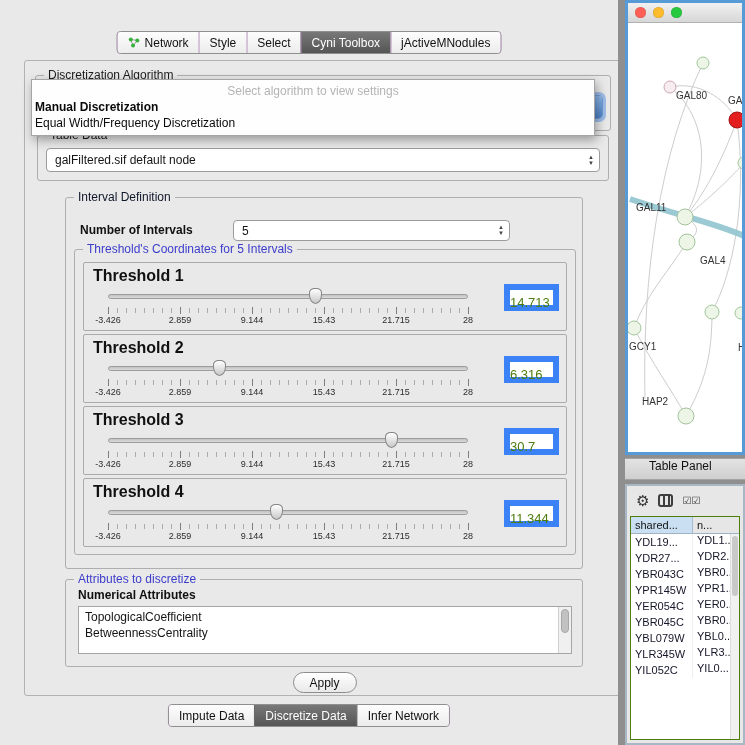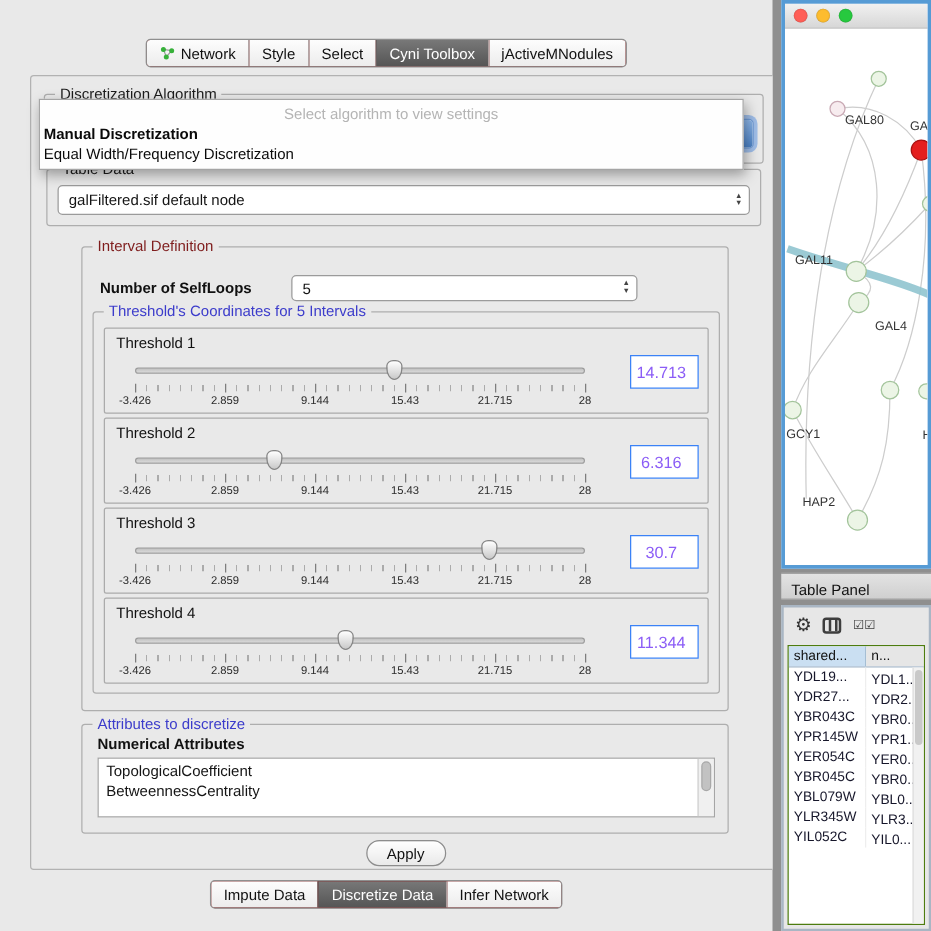--- a/index.html
+++ b/index.html
@@ -6,33 +6,33 @@
   body{margin:0;background:#555;font-family:"Liberation Sans",sans-serif}
   .screen{position:relative;width:745px;height:745px;background:#8f8f8f;overflow:hidden}
 
   
   .control-panel{position:absolute;left:0;top:0;width:618px;height:745px;background:#e9e9e9;overflow:hidden}
   .cp-titlebar{position:absolute;top:0;left:0;right:0;height:20px;display:flex;align-items:center;padding:0 10px;font-size:12px;color:#1a1a1a;background:linear-gradient(#f4f4f4,#e3e3e3)}
   .cp-title{flex:1}
   .cp-btn{margin-left:10px;font-size:12px;color:#222;line-height:1}
   .cp-btn.close{font-weight:bold}
 
-  .tabstrip{position:absolute;display:flex;height:23px;border:1px solid #8f8f8f;border-radius:4px;overflow:hidden;background:#7f1d1d}
+  .tabstrip{position:absolute;display:flex;height:23px;border:1px solid #8f8f8f;border-radius:4px;overflow:hidden;background:#f0abfc}
   .tab{display:flex;align-items:center;gap:4px;padding:0 10px;font-size:12px;color:#111;background:linear-gradient(#fdfdfd,#ececec);border-left:1px solid #b9b9b9;white-space:nowrap;cursor:default}
   .tab:first-child{border-left:0}
   .tab.selected{background:linear-gradient(#787878,#555);color:#fff;border-left-color:#666}
   .top-tabs{left:309px;top:31px;transform:translateX(-50%)}
   .bottom-tabs{left:309px;top:704px;transform:translateX(-50%)}
   .net-ico{width:13px;height:13px}
 
   .main-panel{position:absolute;left:24px;top:60px;width:601px;height:636px;background:#e9e9e9;border:1px solid #b2b2b2;border-radius:3px}
 
   .groupbox{position:absolute;border:1px solid #aeaeae;border-radius:3px}
   .gb-label{position:absolute;top:-8px;left:8px;padding:0 4px;background:#e9e9e9;font-size:12px;color:#1c1c1c;line-height:14px;white-space:nowrap}
-  .gb-label.green{color:#7f1d1d}
+  .gb-label.green{color:#0f172a}
   .gb-label.blue{color:#3c3ccb}
 
   #algo-group{left:10px;top:14px;width:576px;height:56px}
   .combo{position:absolute;display:flex;align-items:center;background:#fff;border:1px solid #9b9b9b;border-radius:4px;font-size:12px;color:#141414;padding-left:8px}
   .combo .val{flex:1;overflow:hidden;white-space:nowrap}
   .combo .arrows{width:16px;display:flex;flex-direction:column;align-items:center;justify-content:center;color:#444;font-size:6px;line-height:5px;gap:1px}
   .combo.focused{box-shadow:0 0 0 3px rgba(110,160,230,.6);border-color:#6f9bd6}
   .combo .cap{width:20px;align-self:stretch;background:linear-gradient(#8cb6e9,#4c82c6);border-radius:0 3px 3px 0;display:flex;flex-direction:column;align-items:center;justify-content:center;color:#fff;font-size:6px;line-height:5px;gap:1px}
   #algo-combo{left:18px;top:34px;width:560px;height:24px}
 
@@ -43,61 +43,61 @@
 
   #tabledata-group{left:12px;top:74px;width:572px;height:46px}
   #tabledata-combo{left:8px;top:12px;width:554px;height:24px}
 
   #interval-group{left:40px;top:136px;width:518px;height:372px}
   #noi-label{position:absolute;left:14px;top:22px;font-size:12px;font-weight:bold;line-height:20px;color:#111}
   #noi-combo{left:167px;top:22px;width:277px;height:21px}
   #thr-group{left:8px;top:51px;width:502px;height:306px}
   #thresholds-body{position:absolute;left:8px;top:12px;right:8px;bottom:6px;display:flex;flex-direction:column;gap:3px}
   .th-panel{position:relative;height:69px;border:1px solid #ababab;border-radius:2px;background:#e9e9e9}
-  .th-label{position:absolute;left:9px;top:4px;font-size:12px;font-weight:normal;color:#111}
+  .th-label{position:absolute;left:9px;top:4px;font-size:16px;font-weight:bold;color:#111}
   .slider{position:absolute;left:24px;width:360px;top:24px;height:18px}
   .track{position:absolute;left:0;right:0;top:7px;height:5px;background:linear-gradient(#c2c2c2,#dadada);border:1px solid #9c9c9c;border-radius:3px}
   .thumb{position:absolute;top:1px;width:13px;height:16px;margin-left:-7px;background:linear-gradient(#ffffff,#c9c9c9);border:1px solid #858585;border-radius:6px 6px 7px 7px/5px 5px 10px 10px}
   .ticks{position:absolute;left:24px;width:360px;top:45px;height:5px;background:repeating-linear-gradient(to right,#ababab 0,#ababab 1px,transparent 1px,transparent 2.5%)}
   .ticks i{position:absolute;top:-1px;width:1px;height:7px;background:#7e7e7e}
   .tick-labels{position:absolute;left:24px;width:360px;top:52px;height:11px}
   .tick-labels span{position:absolute;transform:translateX(-50%);font-size:9px;color:#2b2b2b;white-space:nowrap}
-  .valbox{position:absolute;right:7px;top:21px;width:55px;height:27px;background:#fff;border:1px solid #3b82f6;font-size:13px;color:#8b5cf6;line-height:25px;text-align:center;padding-right:5px}
+  .valbox{position:absolute;right:7px;top:21px;width:55px;height:27px;background:#fff;border:6px solid #3b82f6;font-size:13px;color:#4d7c0f;line-height:25px;text-align:left;padding-right:5px}
 
   #attr-group{left:40px;top:518px;width:518px;height:88px}
   #attr-title{position:absolute;left:12px;top:8px;font-size:12px;font-weight:bold;color:#111}
   .list-box{position:absolute;left:12px;top:26px;width:494px;height:48px;background:#fff;border:1px solid #a5a5a5;overflow:hidden;padding:2px 0 0 6px}
   .list-item{font-size:12px;color:#141414;line-height:16px;white-space:nowrap}
   .list-scroll{position:absolute;right:0;top:0;bottom:0;width:13px;background:#f0f0f0;border-left:1px solid #cfcfcf}
   .list-scroll .sthumb{margin:2px;height:24px;background:#c2c2c2;border:1px solid #a8a8a8;border-radius:5px}
 
   .apply-btn{position:absolute;left:50%;top:611px;transform:translateX(-50%);height:21px;padding:0 16px;background:linear-gradient(#ffffff,#e9e9e9);border:1px solid #8d8d8d;border-radius:11px;font-size:12px;color:#111;display:flex;align-items:center;justify-content:center}
 
   
   .net-window{position:absolute;left:625px;top:0;width:120px;height:455px;border:3px solid #569bd5;background:#fff;overflow:hidden}
   .net-titlebar{height:20px;background:linear-gradient(#f1f1f1,#d7d7d7);border-bottom:1px solid #b1b1b1;display:flex;align-items:center;gap:7px;padding-left:7px}
   .light{width:11px;height:11px;border-radius:50%;box-shadow:inset 0 0 1px rgba(0,0,0,.4)}
   .net-canvas{position:relative;height:429px;background:#fff}
   .net-canvas svg{display:block;width:100%;height:100%}
   .net-canvas text{font-family:"Liberation Sans",sans-serif;font-size:10px;fill:#333}
 
   
-  .tp-titlebar{position:absolute;left:625px;top:458px;width:120px;height:22px;background:linear-gradient(#e3e3e3,#cfcfcf);border-top:1px solid #a3a3a3;border-bottom:1px solid #a3a3a3;display:flex;align-items:flex-end;padding-left:8px;font-size:12px;color:#111}
+  .tp-titlebar{position:absolute;left:625px;top:458px;width:120px;height:22px;background:linear-gradient(#e3e3e3,#cfcfcf);border-top:1px solid #a3a3a3;border-bottom:1px solid #a3a3a3;display:flex;align-items:flex-start;padding-left:24px;font-size:12px;color:#111}
   .tp-window{position:absolute;left:625px;top:484px;width:120px;height:261px;background:#e7e7e7;border:2px solid #a9b6c4;overflow:hidden}
   .tp-toolbar{height:28px;display:flex;align-items:center;gap:9px;padding-left:9px}
   .tp-gear{font-size:15px;color:#333;line-height:1}
   .cols-icon{width:15px;height:13px;border:2px solid #3e3e3e;border-radius:3px;position:relative}
   .cols-icon::before{content:"";position:absolute;left:3px;top:0;bottom:0;width:2px;background:#3e3e3e}
   .cols-icon::after{content:"";position:absolute;left:8px;top:0;bottom:0;width:2px;background:#3e3e3e}
   .tp-checks{font-size:10px;color:#3e3e3e}
   .tp-grid{position:absolute;left:3px;right:3px;top:30px;bottom:3px;background:#fff;border:1px solid #4d7c0f;overflow:hidden}
   .tp-header{display:flex;height:17px;font-size:11px;color:#111;border-bottom:1px solid #9fb3c6}
   .tp-header .h1{width:62px;background:#cadff2;border-right:1px solid #a5bed4;display:flex;align-items:center;padding-left:4px;overflow:hidden;white-space:nowrap}
   .tp-header .h2{flex:1;background:#e6e6e6;display:flex;align-items:center;padding-left:4px;overflow:hidden;white-space:nowrap}
-  .tp-row{display:flex;height:16px;font-size:11px;color:#16162a;align-items:flex-end}
+  .tp-row{display:flex;height:16px;font-size:11px;color:#16162a;align-items:flex-start}
   .tp-row .c1{width:62px;padding-left:4px;overflow:hidden;white-space:nowrap;border-right:1px solid #eee;height:100%;display:flex;align-items:center}
   .tp-row .c2{flex:1;padding-left:4px;overflow:hidden;white-space:nowrap}
   .tp-scroll{position:absolute;right:0;top:17px;bottom:0;width:9px;background:#f1f1f1;border-left:1px solid #ddd}
   .tp-scroll .sthumb{margin:2px 1px;height:60px;background:#c9c9c9;border-radius:4px}
 </style>
 </head>
 <body>
 
 <div class="screen">
 
@@ -154,21 +154,21 @@
           <div class="val">galFiltered.sif default node</div>
           <div class="arrows">
             <span>▲</span>
             <span>▼</span>
           </div>
         </div>
       </div>
 
       <div class="groupbox" id="interval-group">
         <div class="gb-label green">Interval Definition</div>
-        <div id="noi-label">Number of SelfLoops</div>
+        <div id="noi-label">Number of Intervals</div>
         <div class="combo" id="noi-combo">
           <div class="val">5</div>
           <div class="arrows">
             <span>▲</span>
             <span>▼</span>
           </div>
         </div>
 
         <div class="groupbox" id="thr-group">
           <div class="gb-label blue">Threshold's Coordinates for 5 Intervals</div>

